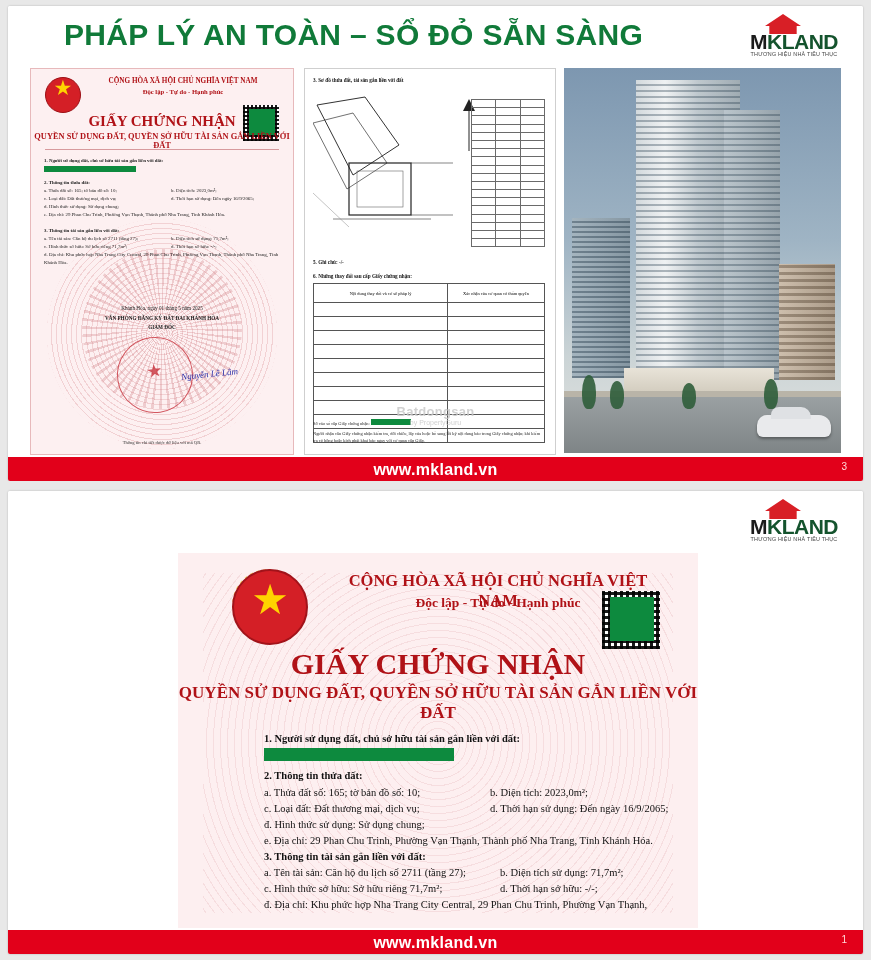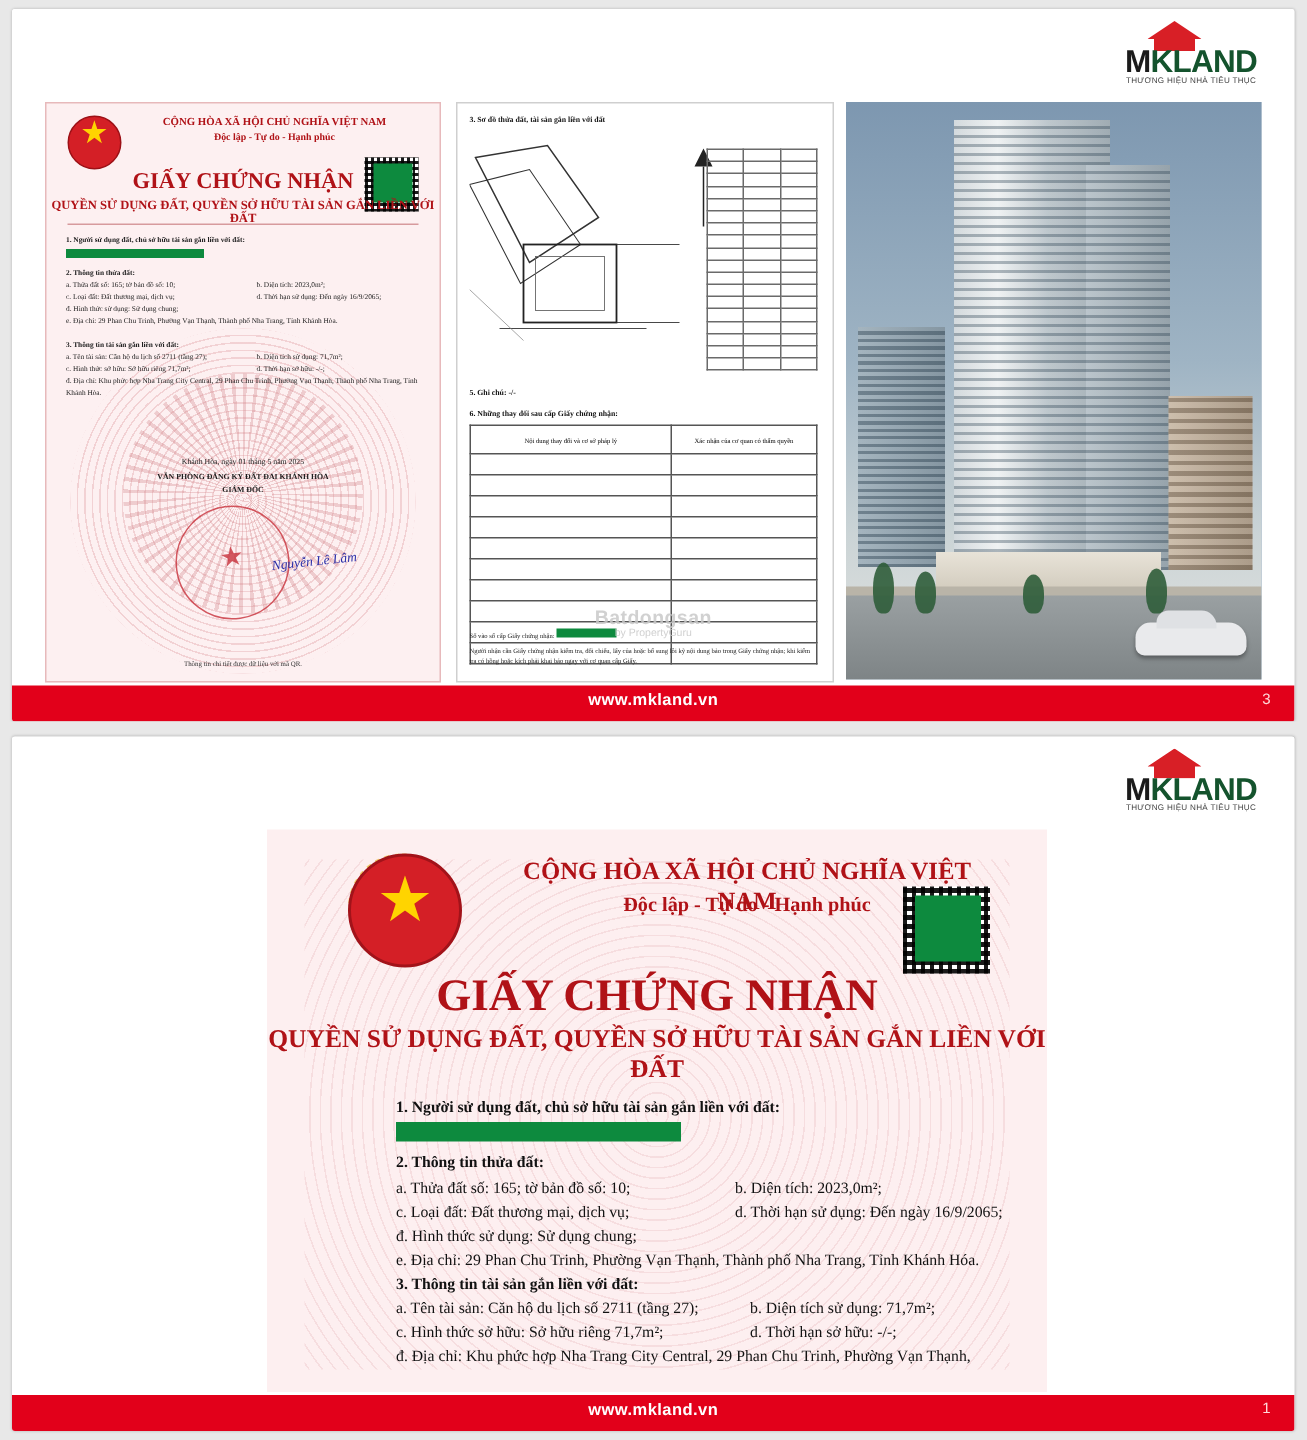--- a/index.html
+++ b/index.html
@@ -9,21 +9,21 @@
   #slide1{position:absolute;left:8px;top:6px;width:855px;height:475px;border-radius:2px;overflow:hidden;}
   #slide2{position:absolute;left:8px;top:491px;width:855px;height:463px;border-radius:2px;overflow:hidden;}
   .hdr{position:relative;height:62px;background:#ffffff;}
   .hdr-title{position:absolute;left:56px;top:12px;font-size:30px;font-weight:bold;color:#107a39;letter-spacing:.3px;white-space:nowrap;font-family:"Liberation Sans",sans-serif;}
   .logo{position:absolute;right:14px;top:8px;width:110px;height:46px;}
   .logo-roof{position:absolute;left:26px;top:0px;width:36px;height:20px;background:#d81f26;clip-path:polygon(50% 0,100% 60%,88% 60%,88% 100%,12% 100%,12% 60%,0 60%);}
   .logo-text{position:absolute;left:0;top:16px;width:110px;text-align:center;font-size:21px;font-weight:bold;color:#1b1b1b;letter-spacing:-.5px;}
   .logo-text .k{color:#14532d;}
   .logo-sub{position:absolute;left:0;top:37px;width:110px;text-align:center;font-size:5.4px;color:#444;letter-spacing:.2px;}
   .redbar{position:absolute;left:0;bottom:0;width:100%;height:24px;background:#e2001a;}
-  .redbar .site{position:absolute;left:0;top:4px;width:100%;text-align:center;color:#fff;font-size:11px;font-weight:bold;letter-spacing:.3px;}
+  .redbar .site{position:absolute;left:0;top:4px;width:100%;text-align:center;color:#fff;font-size:16px;font-weight:bold;letter-spacing:.3px;}
   .redbar .pg{position:absolute;right:16px;top:4px;color:#ffd9d9;font-size:10px;}
   .body1{position:absolute;left:0;top:62px;right:0;bottom:24px;background:#fff;}
   
   .cert{position:absolute;left:22px;top:0px;width:262px;height:385px;background:#fdf0f1;border:1px solid #e7b9bb;overflow:hidden;}
   .cert .guilloche{position:absolute;left:50%;top:150px;transform:translateX(-50%);width:230px;height:230px;border-radius:50%;
      background:repeating-radial-gradient(circle, rgba(214,130,136,.33) 0 1px, rgba(253,240,241,0) 1px 5px);opacity:.85;}
   .cert .guilloche2{position:absolute;left:50%;top:180px;transform:translateX(-50%);width:160px;height:160px;border-radius:50%;
      background:repeating-conic-gradient(from 0deg, rgba(205,120,126,.30) 0deg 2deg, rgba(253,240,241,0) 2deg 6deg);}
   .emblem{position:absolute;left:14px;top:8px;width:34px;height:34px;border-radius:50%;background:#d41f26;border:1px solid #9c1016;}
   .emblem:after{content:"★";position:absolute;left:0;top:-2px;width:34px;text-align:center;font-size:21px;color:#ffd400;}
@@ -97,20 +97,21 @@
   .col2{position:absolute;}
   
   .gap{position:absolute;left:0;top:481px;width:871px;height:10px;background:#e8e8e8;}
 </style>
 </head>
 <body>
 
 <div class="page" id="slide1">
 
   <div class="hdr">
+    <div class="hdr-title">PHÁP LÝ AN TOÀN – SỔ ĐỎ SẴN SÀNG</div>
     <div class="logo">
       <div class="logo-roof"></div>
       <div class="logo-text"><span>M</span><span class="k">KLAND</span></div>
       <div class="logo-sub">THƯƠNG HIỆU NHÀ TIÊU THỤC</div>
     </div>
   </div>
 
   <div class="body1">
 
     <div class="cert">

